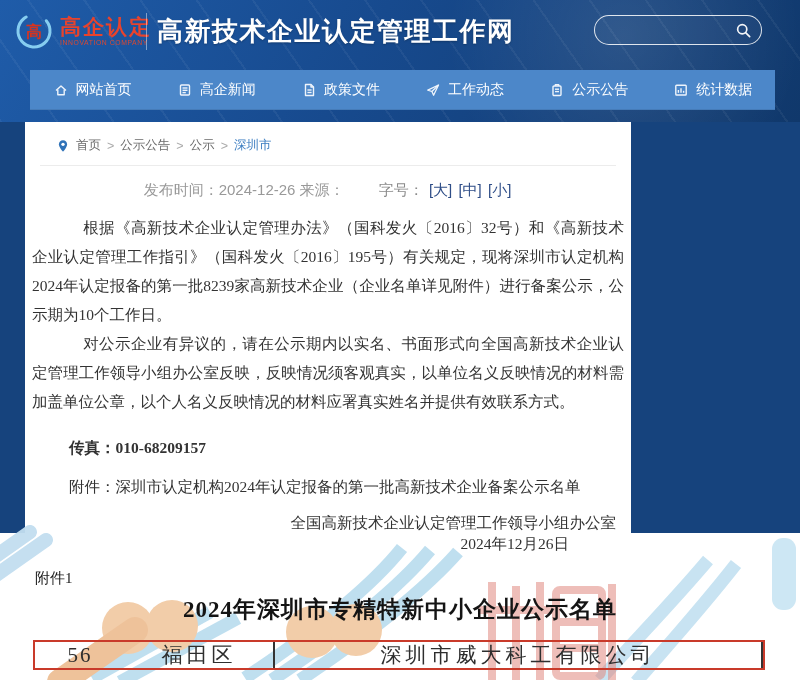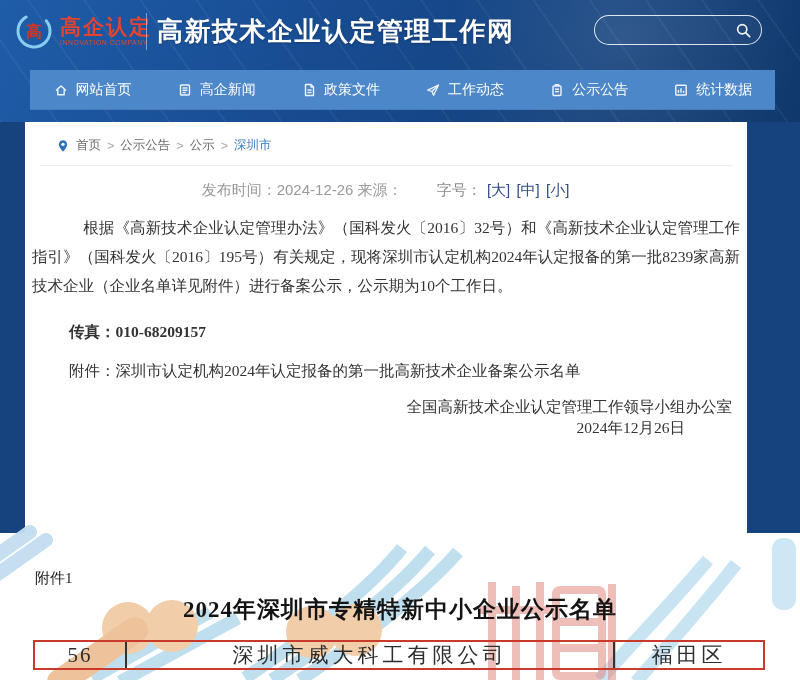--- a/index.html
+++ b/index.html
@@ -43,21 +43,21 @@
   .nav{
     position:absolute;top:70px;left:30px;width:745px;height:40px;background:#4c87c9;
     display:flex;justify-content:space-around;align-items:center;
     box-shadow:inset 0 -1px 0 rgba(0,0,0,0.08);
   }
   .nav-item{display:flex;align-items:center;gap:7px;color:#ffffff;font-size:14px;cursor:pointer;white-space:nowrap;}
   .nav-item svg{display:block;}
   
   .fullbleed{position:absolute;left:0;top:533px;width:800px;height:147px;background:#ffffff;}
   
-  .panel{position:absolute;left:25px;top:122px;width:722px;height:558px;background:#ffffff;}
+  .panel{position:absolute;left:25px;top:122px;width:606px;height:558px;background:#ffffff;}
   .breadcrumb{
     margin:0 15px;padding:15px 0 11px 16px;border-bottom:1px solid #ececec;
     font-size:12.5px;color:#777;display:flex;align-items:center;gap:6px;
   }
   .crumb-link{cursor:pointer;color:#6b6b6b;}
   .crumb-sep{color:#aaa;}
   .crumb-last{color:#3a7cc0;cursor:pointer;}
   .article-title{
     margin-top:21px;text-align:center;font-size:17.5px;font-weight:bold;color:#1c1c1c;letter-spacing:0.5px;
   }
@@ -202,34 +202,35 @@
     <span>发布时间：2024-12-26</span>
     <span>来源：</span>
     <span class="meta-fslabel">字号：</span>
     <span class="meta-size">[大]</span>
     <span class="meta-size">[中]</span>
     <span class="meta-size">[小]</span>
   </div>
 
   <div class="article-body">
     <p class="para">根据《高新技术企业认定管理办法》（国科发火〔2016〕32号）和《高新技术企业认定管理工作指引》（国科发火〔2016〕195号）有关规定，现将深圳市认定机构2024年认定报备的第一批8239家高新技术企业（企业名单详见附件）进行备案公示，公示期为10个工作日。</p>
+    <p class="para">对公示企业有异议的，请在公示期内以实名、书面形式向全国高新技术企业认定管理工作领导小组办公室反映，反映情况须客观真实，以单位名义反映情况的材料需加盖单位公章，以个人名义反映情况的材料应署真实姓名并提供有效联系方式。</p>
     <p class="fax-line">传真：010-68209157</p>
     <p class="att-line">附件：深圳市认定机构2024年认定报备的第一批高新技术企业备案公示名单</p>
   </div>
 
   <div class="signature">全国高新技术企业认定管理工作领导小组办公室</div>
   <div class="sig-date">2024年12月26日</div>
 
   <section class="attachment-section">
     <div class="att-label">附件1</div>
     <div class="att-title">2024年深圳市专精特新中小企业公示名单</div>
     <div class="att-table">
       <div class="att-cell cell-no">56</div>
+      <div class="att-cell cell-district">福田区</div>
       <div class="att-cell cell-company">深圳市威大科工有限公司</div>
-      <div class="att-cell cell-district">福田区</div>
     </div>
   </section>
 </main>
 
 <svg class="deco-svg" viewBox="0 0 800 180">
 
   <g stroke="#c2def0" stroke-width="14" stroke-linecap="round" opacity="0.95">
     <line x1="46" y1="40" x2="-8" y2="78"></line>
     <line x1="30" y1="32" x2="-14" y2="63"></line>
   </g>

